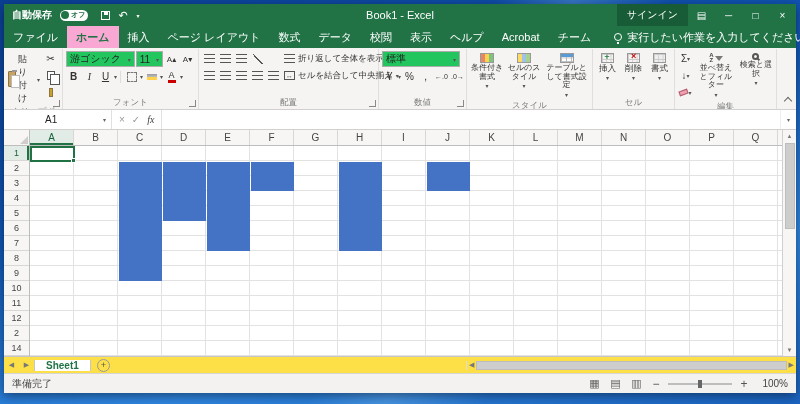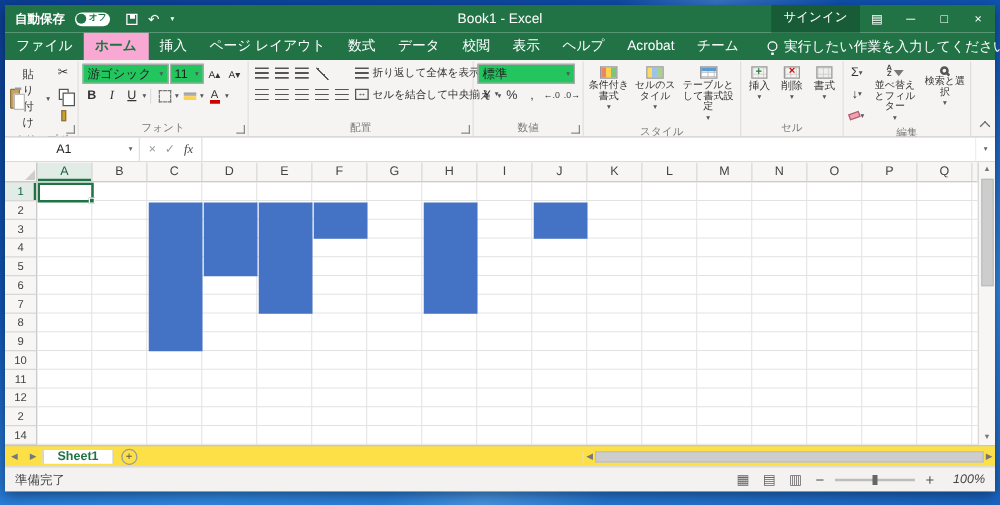--- a/index.html
+++ b/index.html
@@ -128,21 +128,21 @@
   .hthumb{height:9px;background:#cdcdcd;border:1px solid #bdbdbd;flex:1;cursor:pointer;}
 
   
   .statusbar{height:20px;flex:none;background:#f3f2f1;border-top:1px solid #d6d6d6;display:flex;align-items:center;font-size:10px;color:#444;padding:0 8px;gap:6px;}
   .sspacer{flex:1;}
   .vicon{width:15px;height:14px;display:flex;align-items:center;justify-content:center;font-size:11px;color:#666;cursor:pointer;}
   .zbtn{width:12px;text-align:center;color:#555;font-size:12px;cursor:pointer;line-height:12px;}
   .ztrack{width:64px;height:2px;background:#bdbdbd;position:relative;cursor:pointer;}
   .ztrack:before{content:'';position:absolute;left:50%;top:-3px;width:1px;height:8px;background:#9a9a9a;}
   .zthumb{position:absolute;left:50%;top:-3px;transform:translateX(-50%);width:4px;height:8px;background:#666;cursor:pointer;}
-  .zoomtext{width:32px;text-align:right;font-style:italic;}
+  .zoomtext{width:32px;text-align:right;}
 </style>
 </head>
 <body>
 
 <div class="window">
 
   <div class="titlebar">
     <div class="autosave">
       <span>自動保存</span>
       <span class="toggle">

